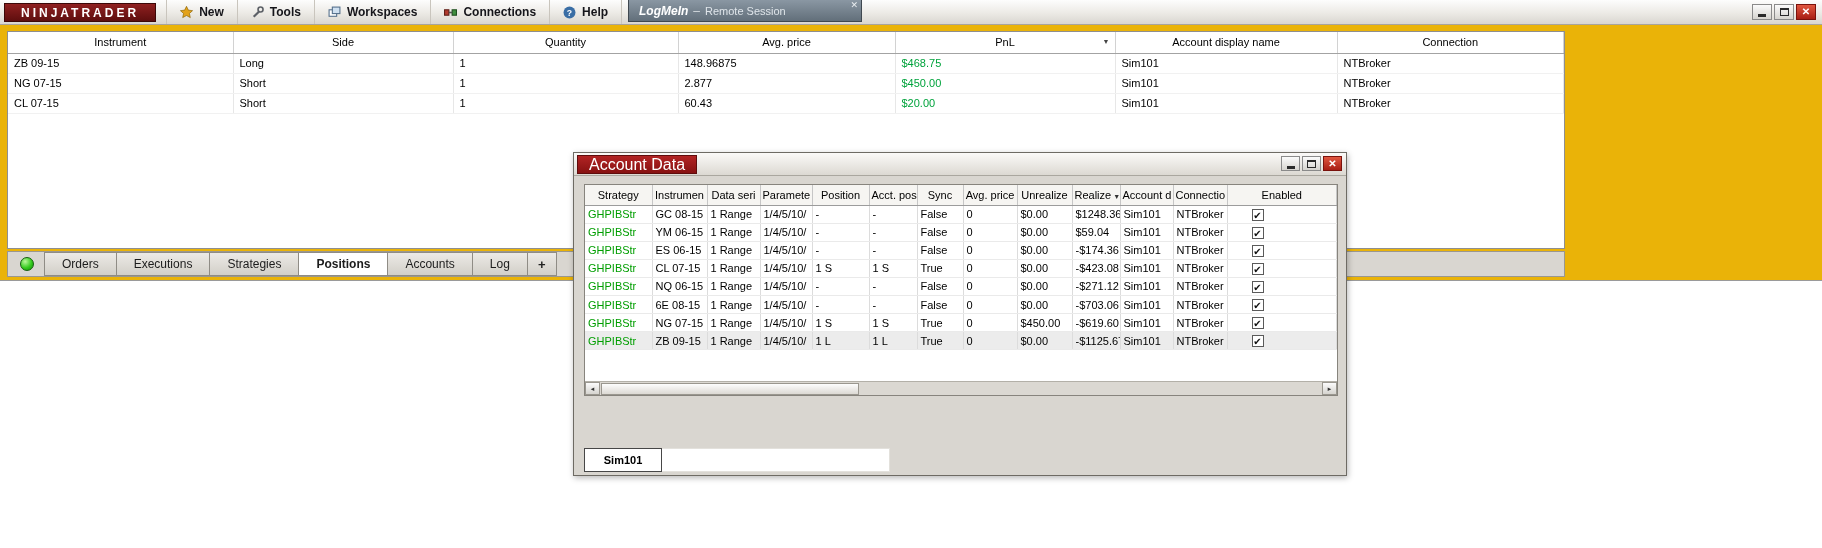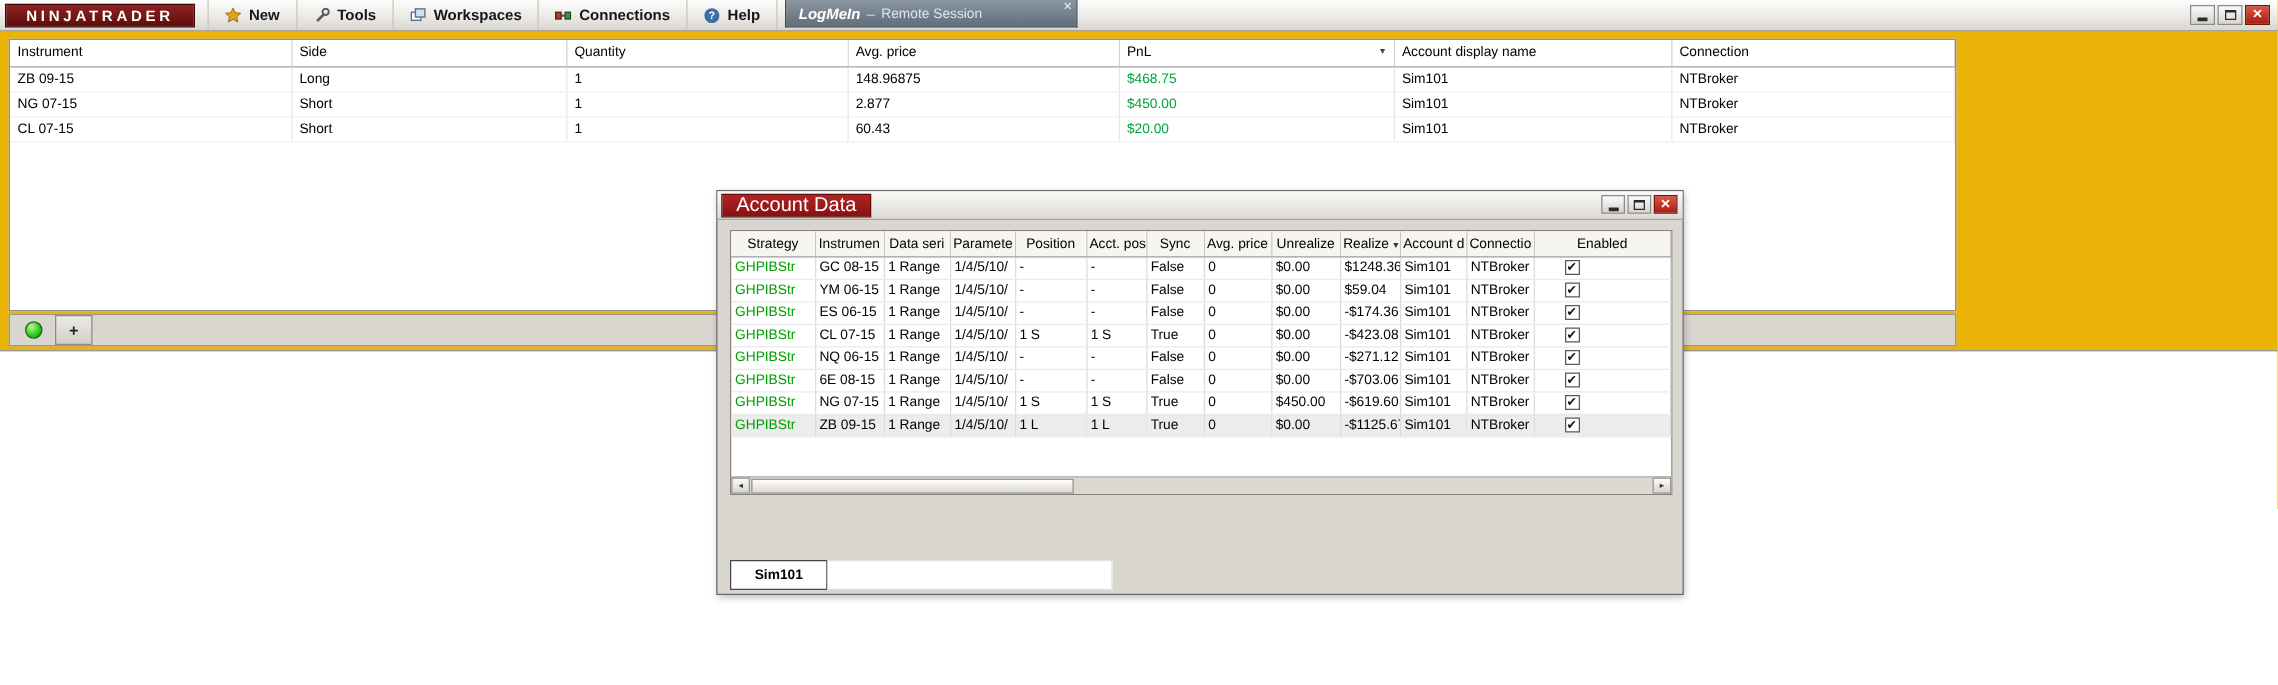--- a/index.html
+++ b/index.html
@@ -68,21 +68,21 @@
   .g-min{ display:block; width:8px; height:0; border-bottom:3px solid #2a2a2a; margin-top:7px; }
   .g-max{ display:block; width:9px; height:8px; border:1px solid #2a2a2a; border-top-width:2px; }
 
   
   .positions-grid-wrap{
     position:absolute; left:7px; top:31px; width:1558px; height:218px;
     background:#fff; border:1px solid #8f8f8f;
   }
   table.grid{ border-collapse:collapse; table-layout:fixed; width:100%; font-size:11px; color:#000; }
   table.grid th{
-    position:relative; text-align:left; font-weight:normal;
+    position:relative; text-align:center; font-weight:normal;
     padding:3px 6px; height:21px; background:#fff;
     border-right:1px solid #d2d2d2; border-bottom:1px solid #a3a3a3;
     white-space:nowrap; overflow:hidden;
   }
   table.grid td{
     padding:2px 6px; height:20px;
     border-right:1px solid #e7e7e7; border-bottom:1px solid #f1f1f1;
     white-space:nowrap; overflow:hidden;
   }
   table.grid .dd{
@@ -314,20 +314,28 @@
             <td class="green">$20.00</td>
             <td>Sim101</td>
             <td>NTBroker</td>
           </tr>
         </tbody>
     </table>
   </div>
 
   <div class="tabstrip">
     <div class="status-circle"></div>
+    <div id="tabs-container">
+        <div class="tab">Orders</div>
+        <div class="tab">Executions</div>
+        <div class="tab">Strategies</div>
+        <div class="tab active">Positions</div>
+        <div class="tab">Accounts</div>
+        <div class="tab">Log</div>
+      </div>
     <div class="tab-add">+</div>
   </div>
 
 </div>
 
 <div class="dialog">
   <div class="dialog-titlebar">
     <div class="dialog-title-box">Account Data</div>
     <div class="dlg-controls">
       <div class="wc-btn">

